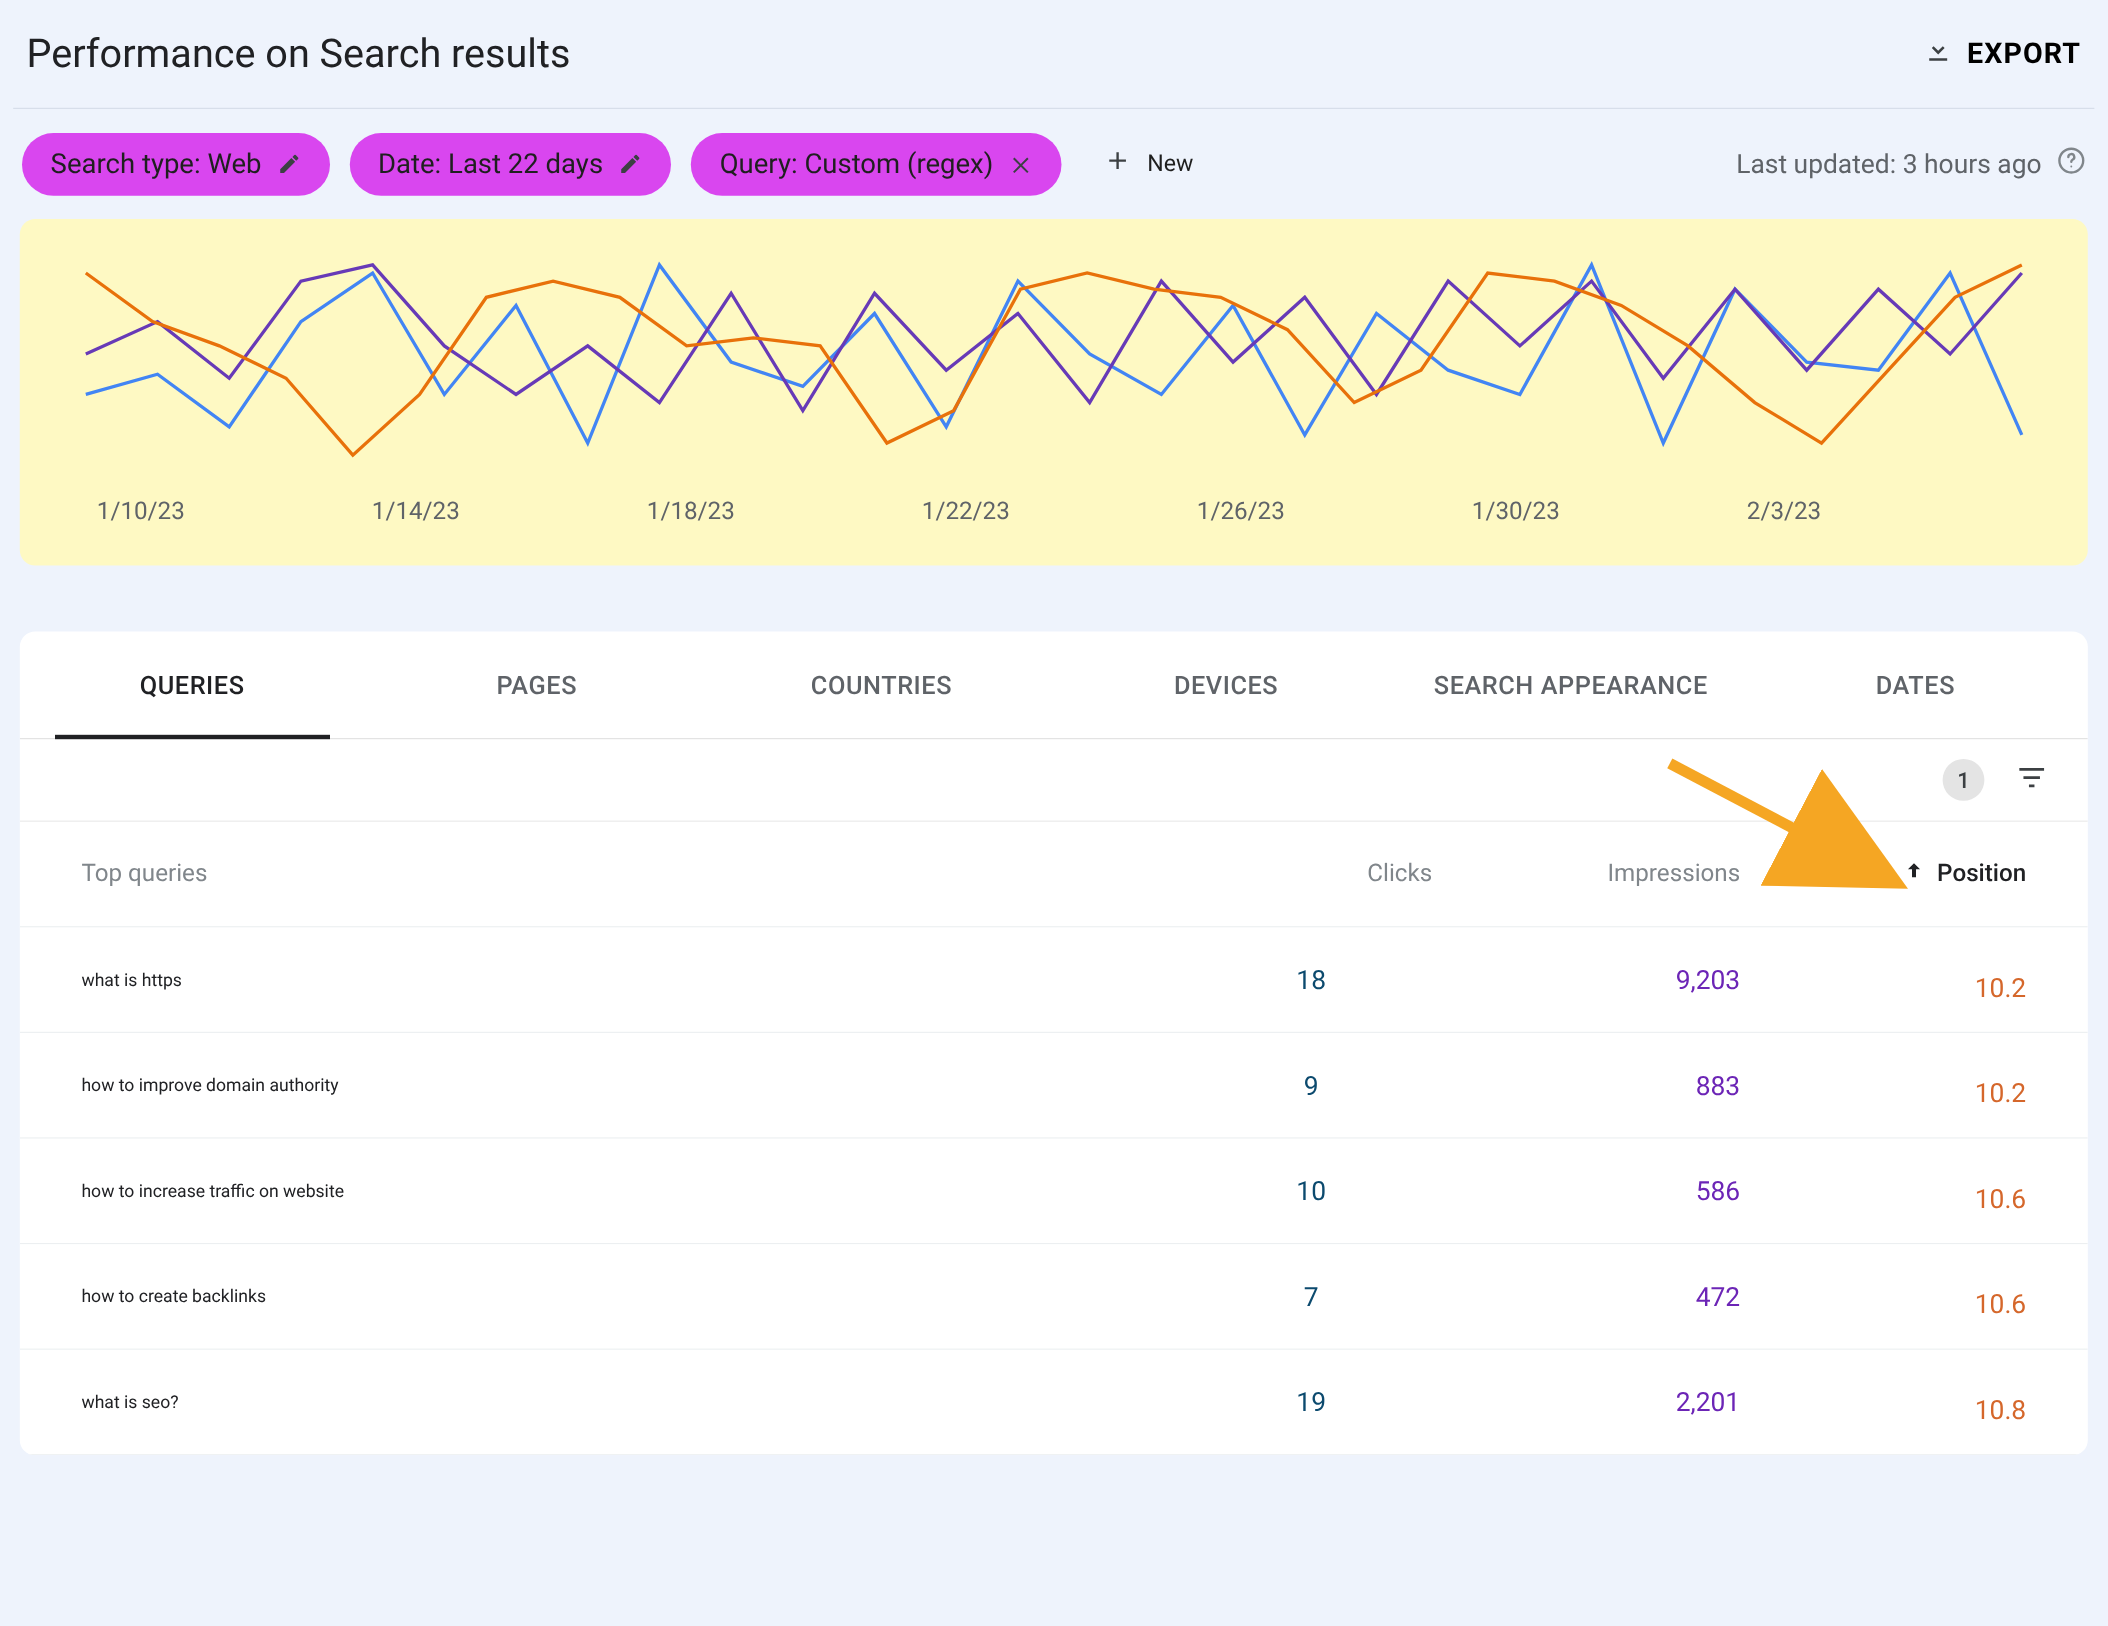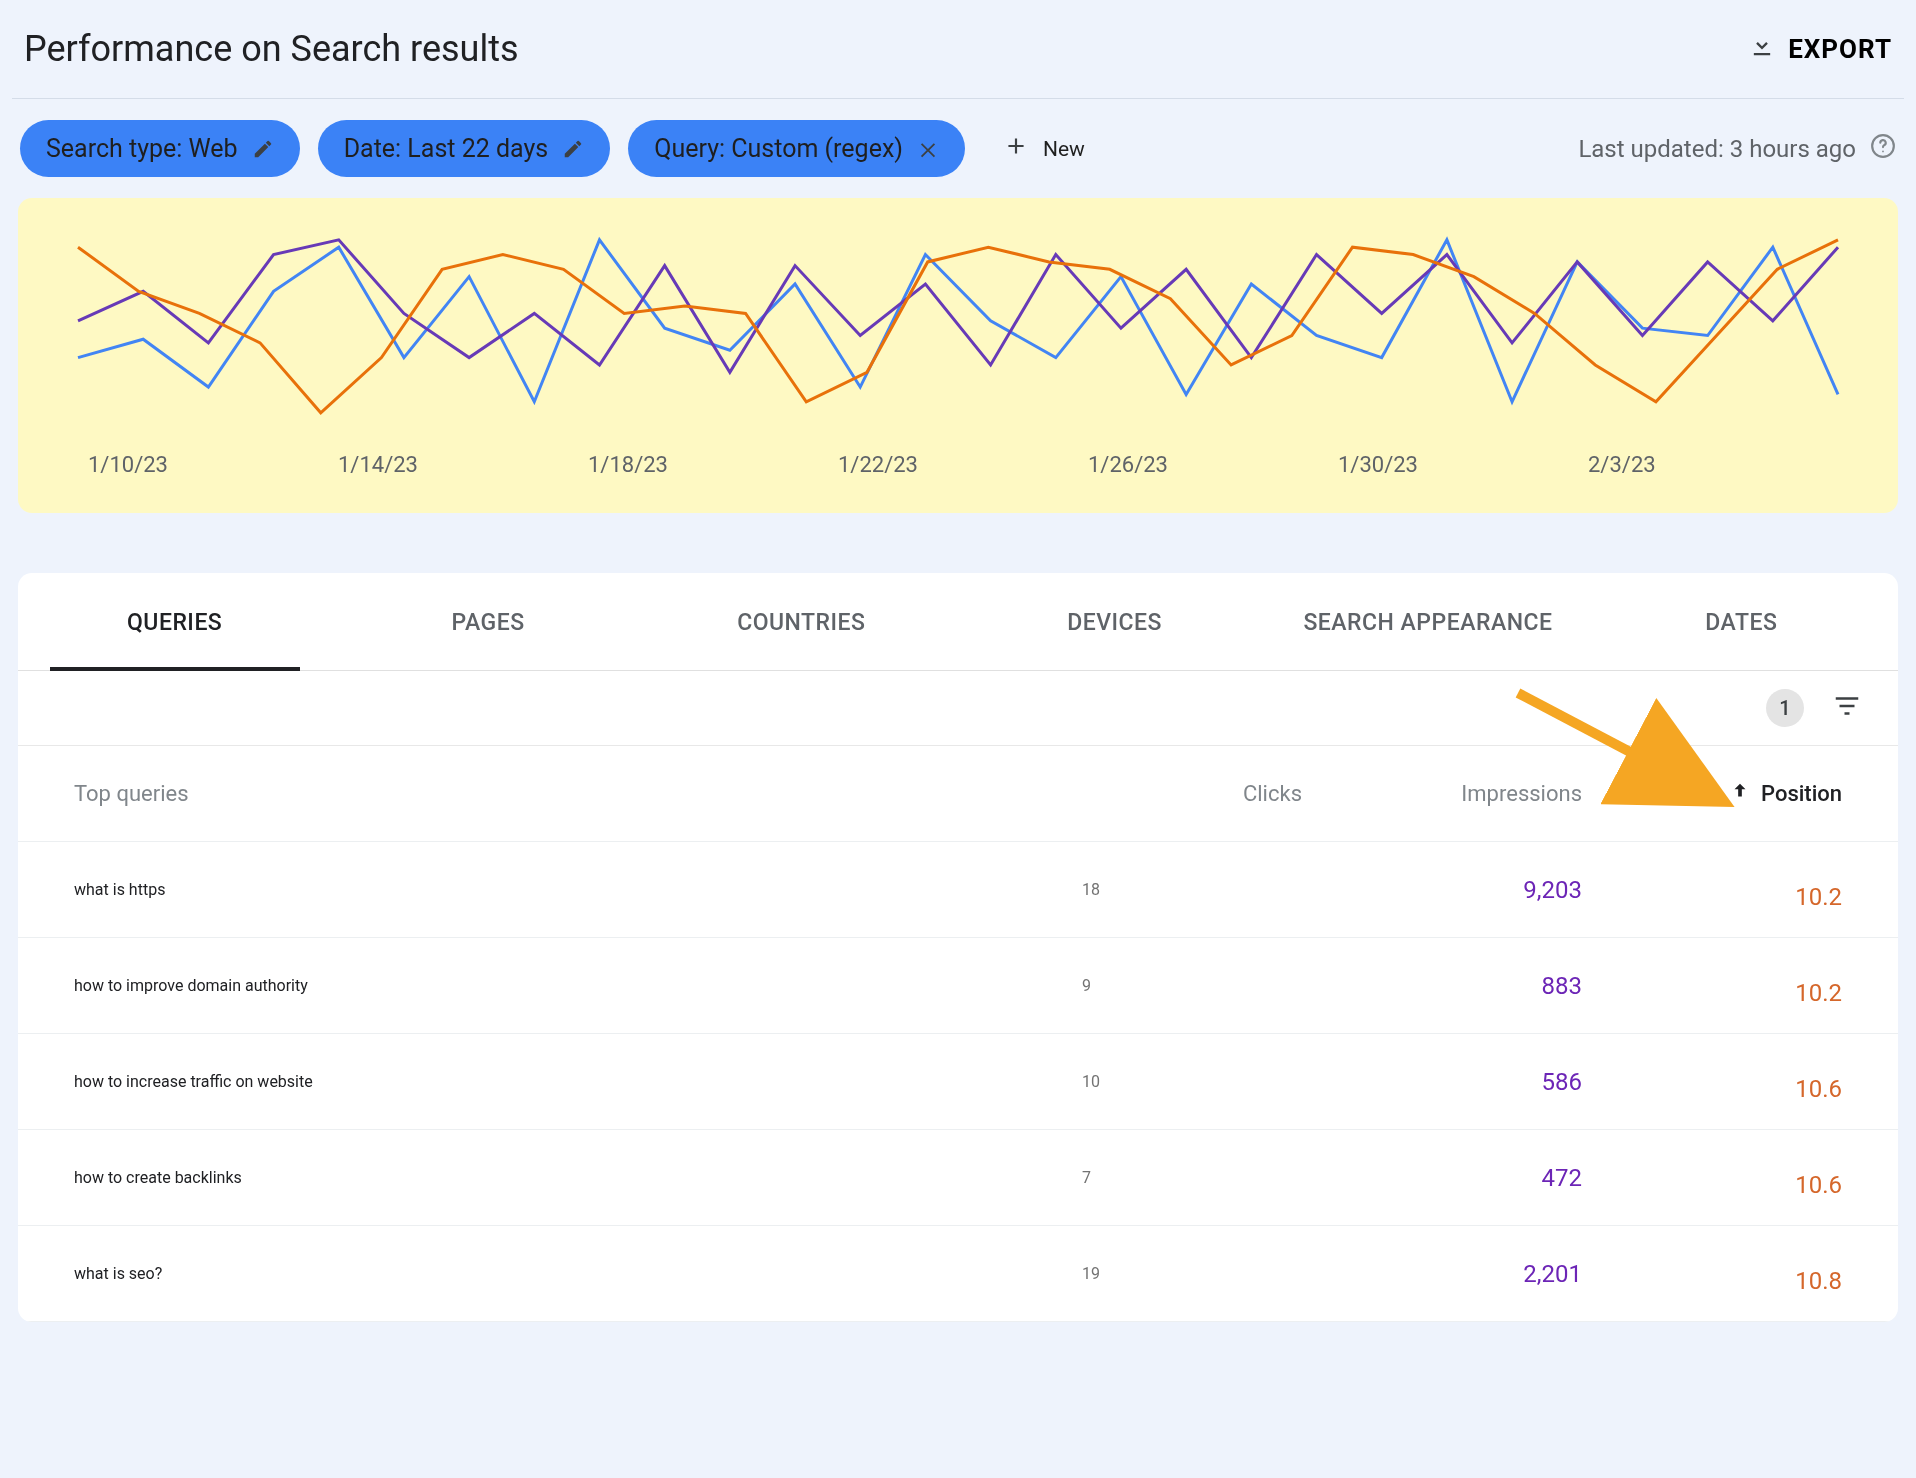--- a/index.html
+++ b/index.html
@@ -38,21 +38,21 @@
 .filters-row {
   display: flex;
   align-items: center;
   padding: 20px 20px 20px 20px;
   gap: 18px;
 }
 .chip {
   display: inline-flex;
   align-items: center;
   gap: 14px;
-  background: #3b82f6;
+  background: #d946ef;
   border-radius: 999px;
   padding: 14px 26px;
   font-size: 25px;
   color: #1f1f1f;
   cursor: pointer;
 }
 .chip .icon-slot { display:flex; align-items:center; }
 .new-btn {
   display: inline-flex;
   align-items: center;
@@ -157,21 +157,21 @@
 .th {
   font-size: 22px;
   color:#80868b;
   display:flex;
   align-items:center;
   gap:10px;
 }
 .th.right { justify-content:flex-end; }
 .th.sorted { color:#202124; font-weight:500; }
 .td-query { font-size: 16px; color:#202124; }
-.td-clicks { font-size:16px; color:#737373; text-align:left; }
+.td-clicks { font-size:24px; color:#0c4a6e; text-align:center; }
 .td-impr { font-size:24px; color:#6c25b6; text-align:right; }
 .td-pos { font-size:24px; color:#d5672b; text-align:right;margin-top:15px; }
 .arrow-annotation {
   position:absolute;
   pointer-events:none;
 }
 </style>
 </head>
 <body>
 

